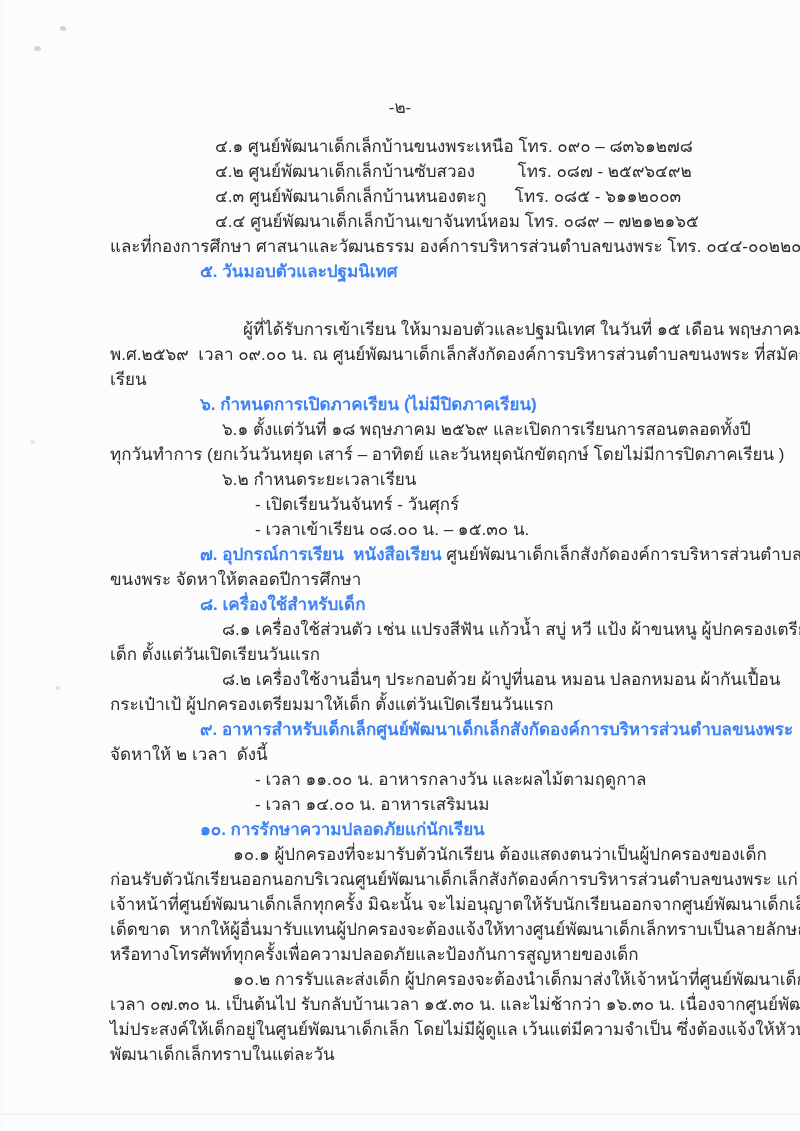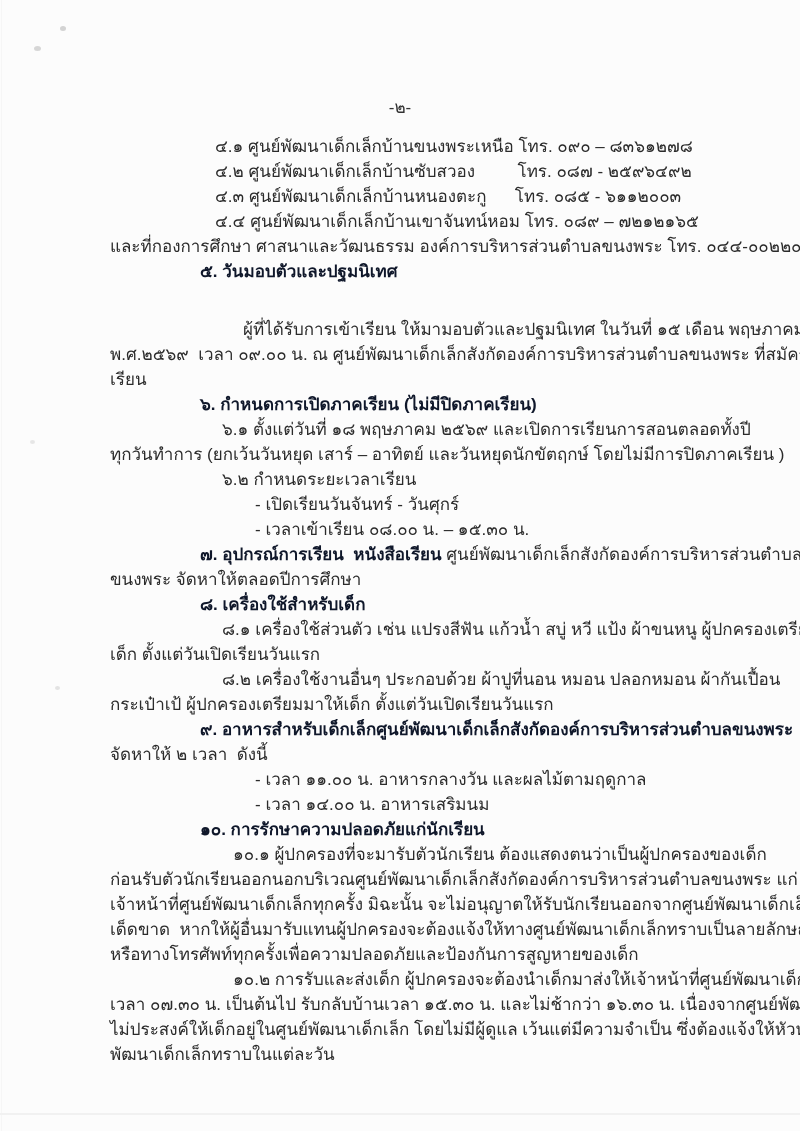--- a/index.html
+++ b/index.html
@@ -28,21 +28,21 @@
     white-space: pre;
   }
   .line { height: 25px; }
   .ind0 { padding-left: 0; }
   .ind1 { padding-left: 90px; }
   .ind2 { padding-left: 105px; }
   .ind3 { padding-left: 112px; }
   .ind4 { padding-left: 123px; }
   .ind5 { padding-left: 133px; margin-top: 33px; }
   .ind6 { padding-left: 145px; }
-  .bold { font-weight: 700; color: #0f172a; text-align: center; }
+  .bold { font-weight: 700; color: #3b82f6; text-align: center; }
   
   .speck { position: absolute; border-radius: 50%; background: #bdbdbd; }
   .speck-1 { left: 60px; top: 26px; width: 6px; height: 5px; opacity: .65; }
   .speck-2 { left: 34px; top: 46px; width: 7px; height: 5px; opacity: .6; }
   .speck-3 { left: 30px; top: 440px; width: 5px; height: 4px; opacity: .35; }
   .speck-4 { left: 55px; top: 686px; width: 5px; height: 4px; opacity: .4; }
   .scan-line {
     position: absolute; left: 0; top: 1113px; width: 800px; height: 2px;
     background: #f1f1f1;
   }

